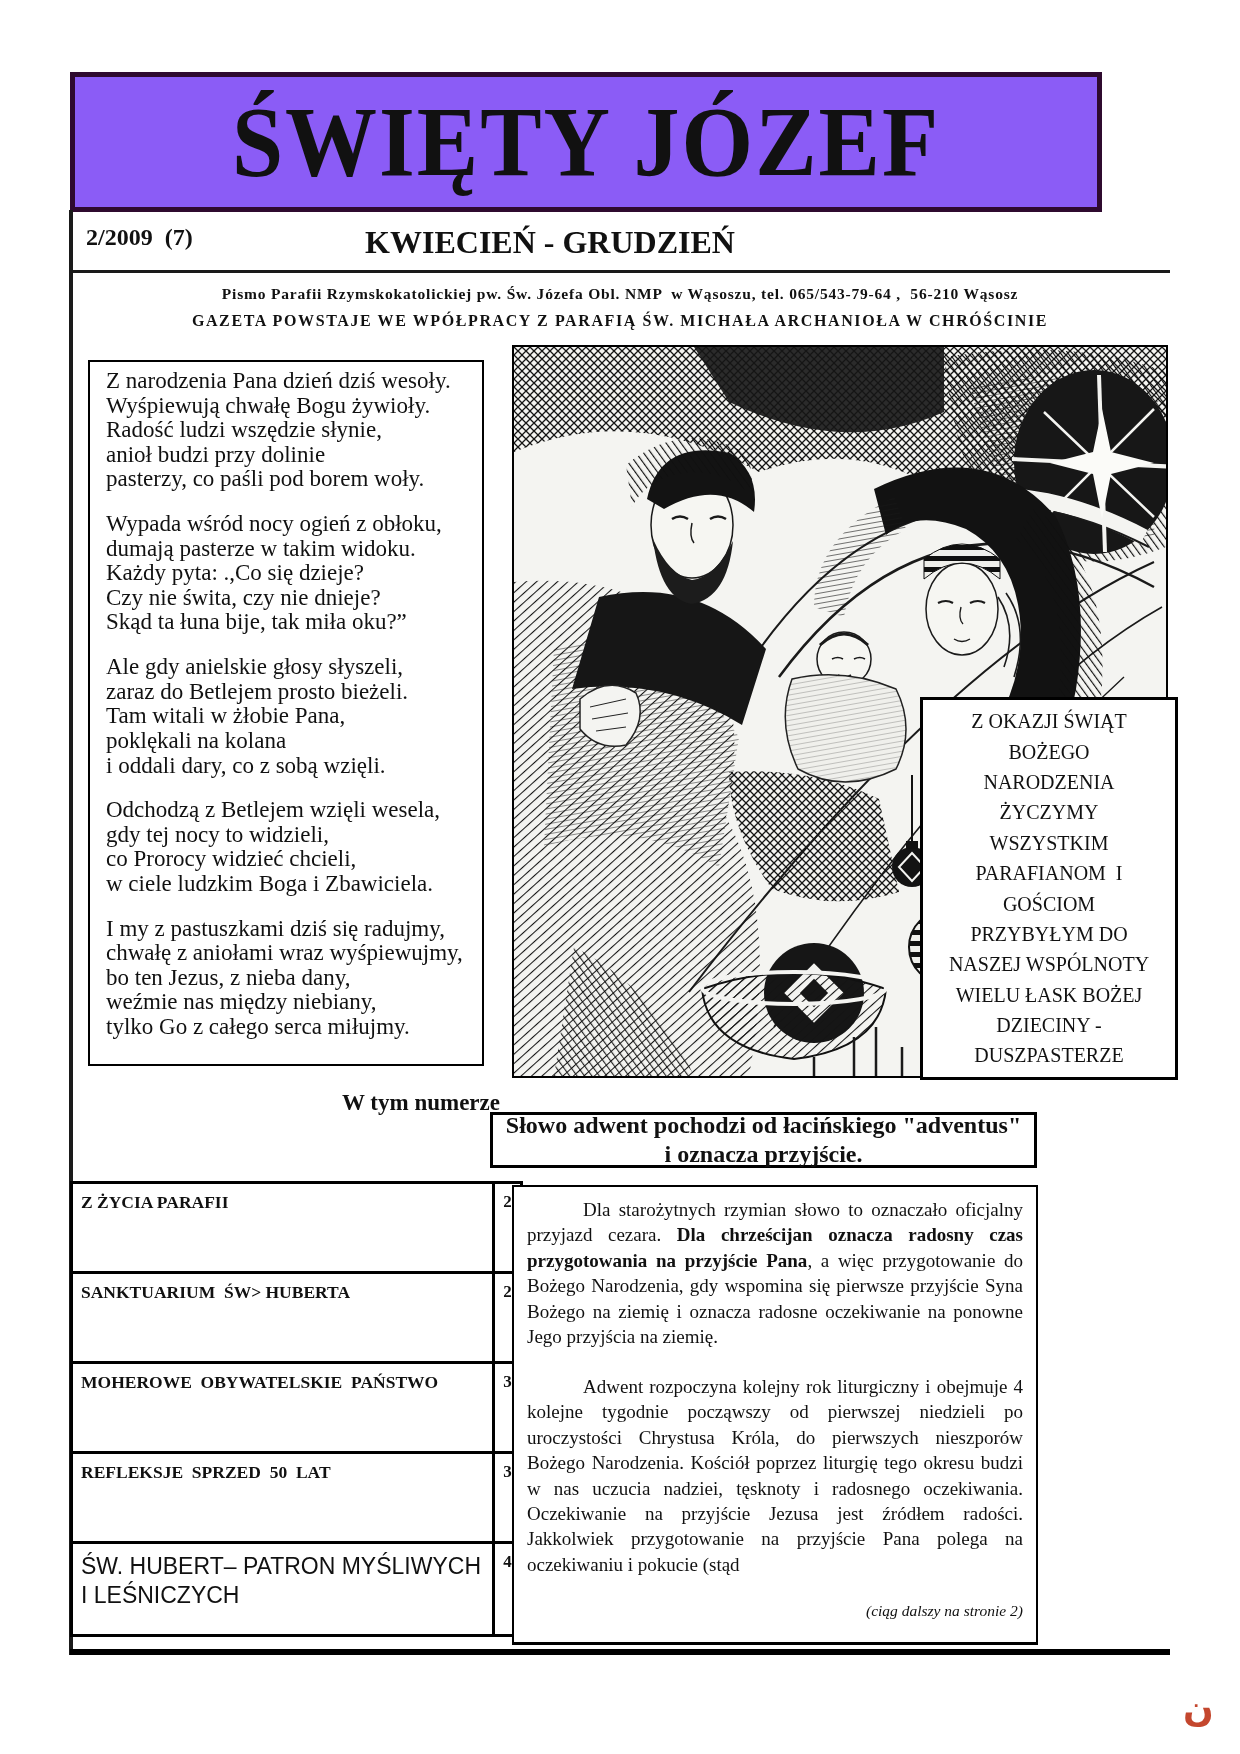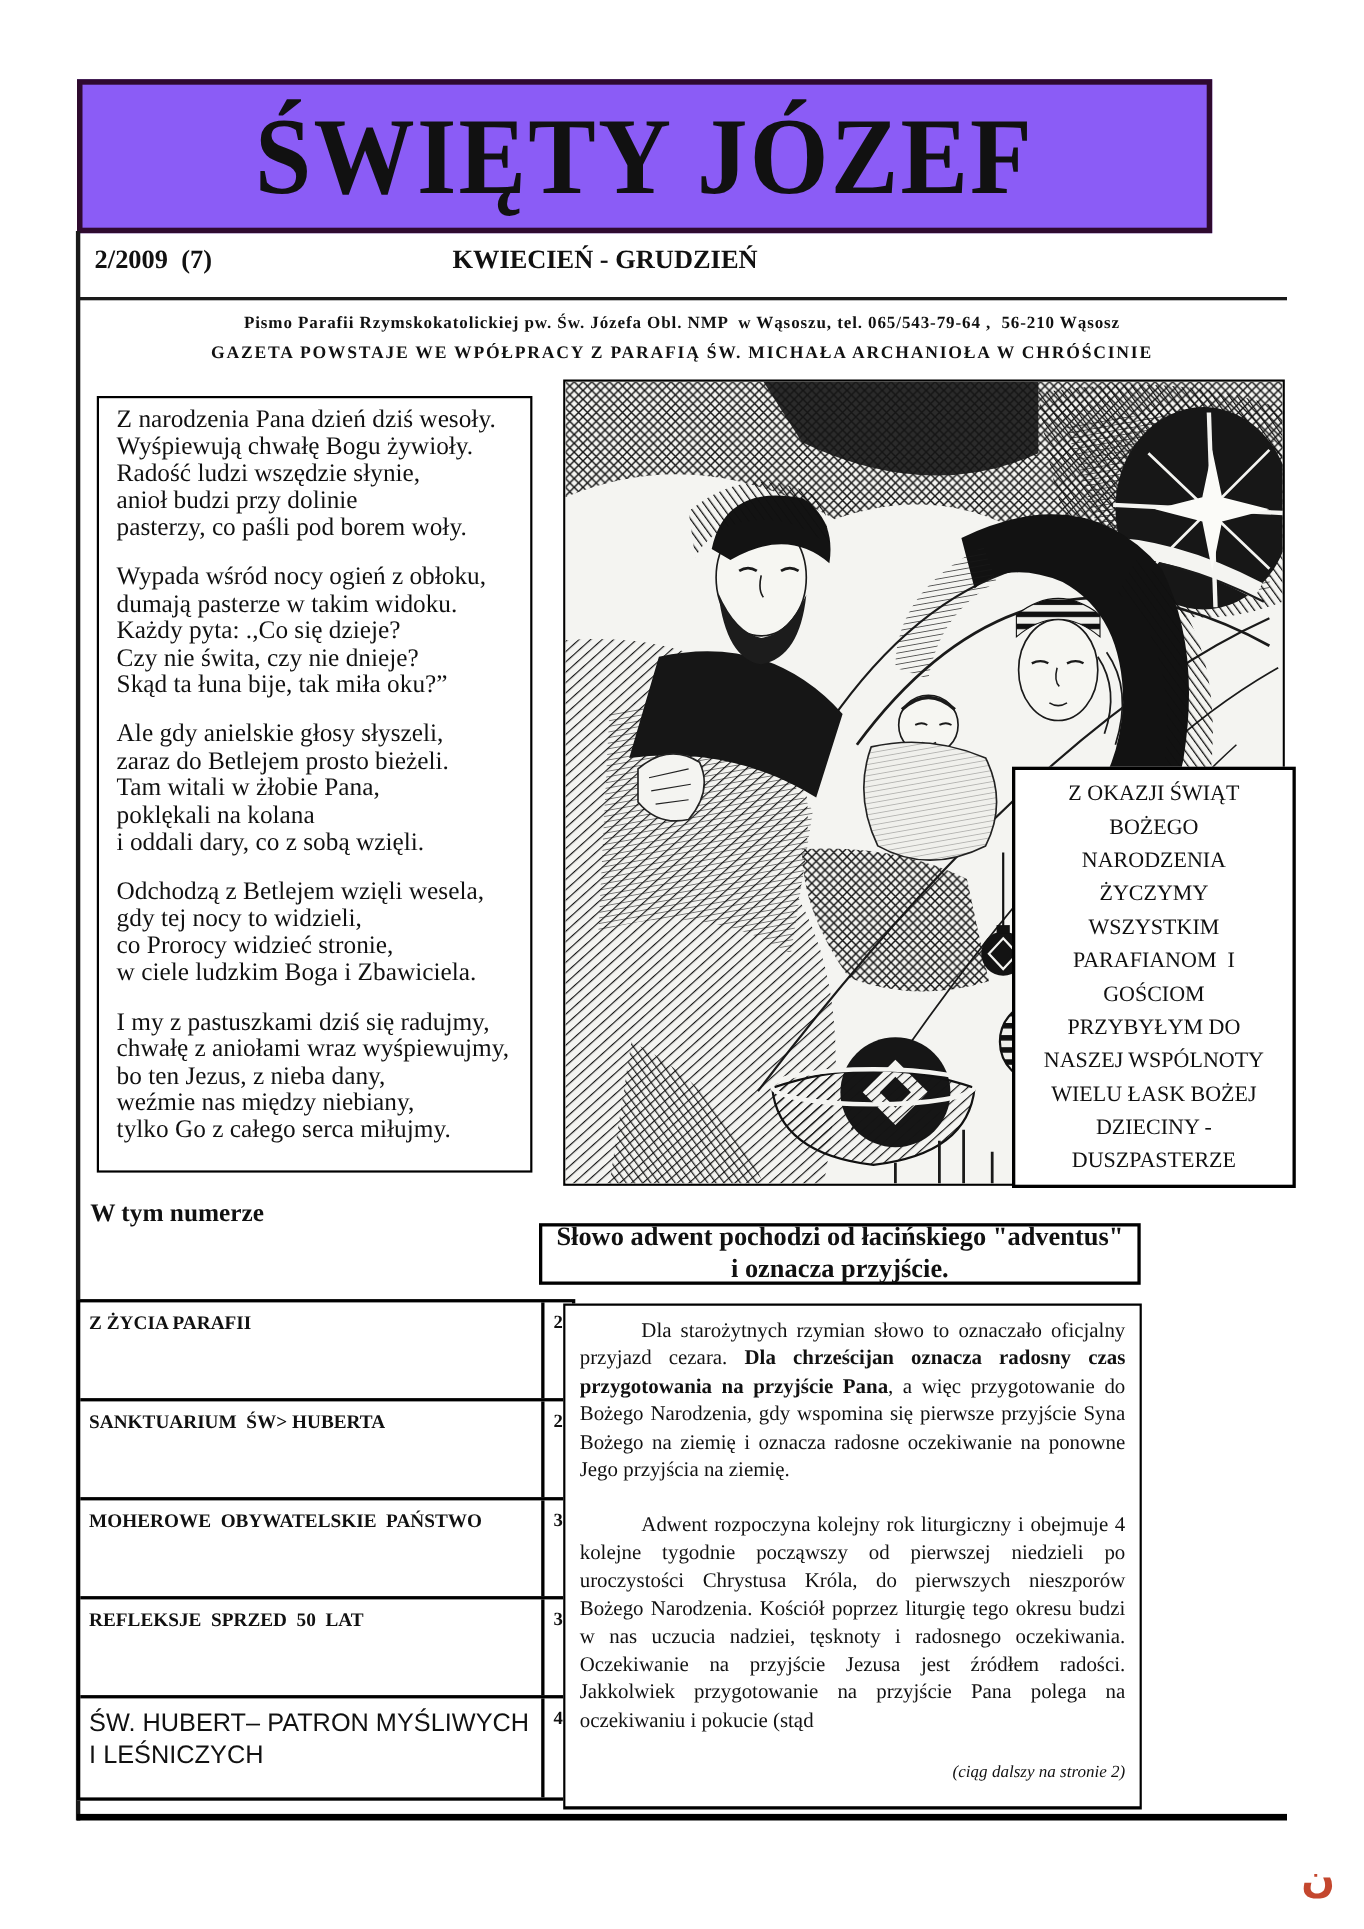--- a/index.html
+++ b/index.html
@@ -5,33 +5,33 @@
   html,body{margin:0;padding:0;background:#ffffff;}
   body{width:1240px;height:1754px;position:relative;font-family:"Liberation Serif", serif;color:#111;overflow:hidden;}
   .abs{position:absolute;}
 
   
   .title-box{left:70px;top:72px;width:1022px;height:130px;border:5px solid #2f0a2f;background:#8b5cf6;
              display:flex;align-items:center;justify-content:center;}
   .title-text{font-size:92px;font-weight:bold;letter-spacing:2px;transform:scaleY(1.08);white-space:pre;}
   .issue-band{left:70px;top:212px;width:1100px;height:58px;}
   .issue-no{position:absolute;left:16px;top:12px;font-size:24px;font-weight:bold;white-space:pre;}
-  .period{position:absolute;left:0;right:140px;top:12px;text-align:center;font-size:24px;font-weight:bold;}
+  .period{position:absolute;left:0;right:140px;top:12px;text-align:center;font-size:32px;font-weight:bold;}
   .info-box{left:70px;top:270px;width:1100px;height:78px;border-top:3px solid #1a1a1a;}
   .info-line1{margin-top:12px;text-align:center;font-size:15.5px;font-weight:bold;letter-spacing:0.8px;white-space:pre;}
   .info-line2{margin-top:9px;text-align:center;font-size:16px;font-weight:bold;letter-spacing:1.6px;white-space:pre;}
   .left-rule{left:69px;top:210px;width:4px;height:1445px;background:#1a1a1a;}
 
   
   .poem-box{left:88px;top:360px;width:396px;height:706px;border:2px solid #000;background:#fff;
             padding:7px 4px 0 16px;box-sizing:border-box;font-size:23px;line-height:1.07;}
   .stanza{margin-bottom:20px;white-space:pre;}
 
   
-  .toc-heading{left:70px;top:1090px;width:430px;text-align:left;font-size:23px;font-weight:bold;padding-left:12px;}
+  .toc-heading{left:70px;top:1090px;width:430px;text-align:right;font-size:23px;font-weight:bold;}
   .toc-table{left:70px;top:1181px;width:447px;border:3px solid #000;background:#fff;}
   .toc-row{display:flex;border-bottom:3px solid #000;height:90px;box-sizing:border-box;}
   .toc-row:last-child{border-bottom:none;}
   .toc-title{flex:1;padding:8px 4px 0 8px;font-size:17.5px;font-weight:bold;white-space:pre-wrap;line-height:1.25;}
   .toc-title.sans{font-family:"Liberation Sans", sans-serif;font-weight:normal;font-size:23px;}
   .toc-page{width:25px;border-left:3px solid #000;padding-top:8px;text-align:center;font-size:17px;font-weight:bold;}
 
   
   .image-box{left:512px;top:345px;width:656px;height:733px;border:2px solid #000;background:#f4f4f1;box-sizing:border-box;}
   .wishes-box{left:920px;top:697px;width:258px;height:383px;border:3px solid #000;background:#fff;box-sizing:border-box;
@@ -67,21 +67,21 @@
   <div class="info-line1">Pismo Parafii Rzymskokatolickiej pw. Św. Józefa Obl. NMP  w Wąsoszu, tel. 065/543-79-64 ,  56-210 Wąsosz</div>
   <div class="info-line2">GAZETA POWSTAJE WE WPÓŁPRACY Z PARAFIĄ ŚW. MICHAŁA ARCHANIOŁA W CHRÓŚCINIE</div>
 </div>
 
 <div class="abs left-rule"></div>
 
 <div class="abs poem-box">
   <div class="stanza"><div>Z narodzenia Pana dzień dziś wesoły.</div><div>Wyśpiewują chwałę Bogu żywioły.</div><div>Radość ludzi wszędzie słynie,</div><div>anioł budzi przy dolinie</div><div>pasterzy, co paśli pod borem woły.</div></div>
   <div class="stanza"><div>Wypada wśród nocy ogień z obłoku,</div><div>dumają pasterze w takim widoku.</div><div>Każdy pyta: .,Co się dzieje?</div><div>Czy nie świta, czy nie dnieje?</div><div>Skąd ta łuna bije, tak miła oku?”</div></div>
   <div class="stanza"><div>Ale gdy anielskie głosy słyszeli,</div><div>zaraz do Betlejem prosto bieżeli.</div><div>Tam witali w żłobie Pana,</div><div>poklękali na kolana</div><div>i oddali dary, co z sobą wzięli.</div></div>
-  <div class="stanza"><div>Odchodzą z Betlejem wzięli wesela,</div><div>gdy tej nocy to widzieli,</div><div>co Prorocy widzieć stronie,</div><div>w ciele ludzkim Boga i Zbawiciela.</div></div>
+  <div class="stanza"><div>Odchodzą z Betlejem wzięli wesela,</div><div>gdy tej nocy to widzieli,</div><div>co Prorocy widzieć chcieli,</div><div>w ciele ludzkim Boga i Zbawiciela.</div></div>
   <div class="stanza"><div>I my z pastuszkami dziś się radujmy,</div><div>chwałę z aniołami wraz wyśpiewujmy,</div><div>bo ten Jezus, z nieba dany,</div><div>weźmie nas między niebiany,</div><div>tylko Go z całego serca miłujmy.</div></div>
 </div>
 
 <div class="abs image-box">
   <svg viewBox="0 0 652 729" width="652" height="729" preserveAspectRatio="none">
     <defs>
       <pattern id="h1" width="7" height="7" patternTransform="rotate(48)" patternUnits="userSpaceOnUse">
         <line x1="0" y1="0" x2="0" y2="7" stroke="#141414" stroke-width="2.1"></line>
       </pattern>
       <pattern id="h2" width="6" height="6" patternTransform="rotate(-36)" patternUnits="userSpaceOnUse">

